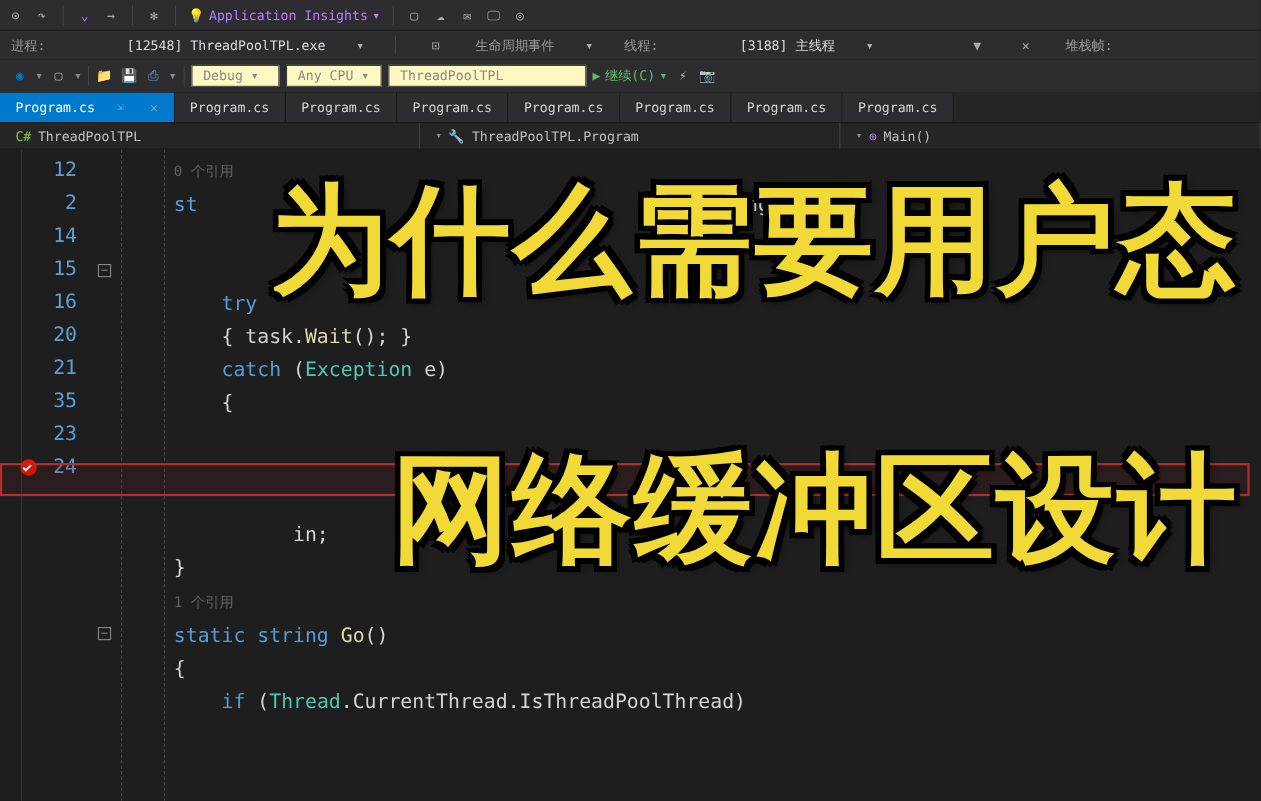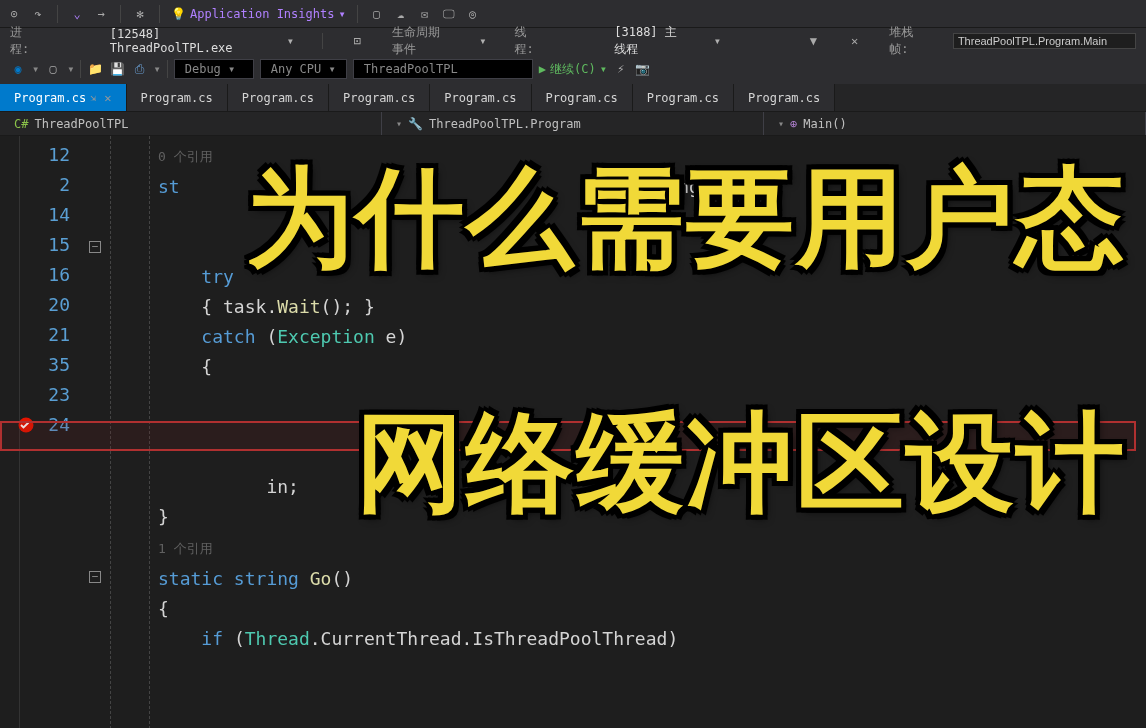--- a/index.html
+++ b/index.html
@@ -21,33 +21,33 @@
 .insights { color: #b080ff; display: flex; align-items: center; gap: 4px; }
 .insights .bulb { color: #e0c000; }
 .purple-chev { color: #b080ff; }
 
 .debug-row { display: flex; align-items: center; height: 26px; background: #2d2d30; padding: 0 10px; gap: 28px; font-size: 12px; color: #b0b0b0; }
 .debug-row .lbl { color: #999; }
 .debug-row .val { color: #ddd; margin-left: 46px; }
 .debug-row input.stack { background: #1e1e1e; border: 1px solid #444; color: #ccc; padding: 1px 4px; width: 220px; font-size: 11px; }
 
 .cmd-row { display: flex; align-items: center; height: 30px; background: #2d2d30; padding: 0 10px; gap: 6px; font-size: 12px; }
-.cmd-row .sel { background: #000000; border: 1px solid #3f3f46; padding: 2px 10px; color: #888; min-width: 80px; text-align: left; }
+.cmd-row .sel { background: #fef9c3; border: 1px solid #3f3f46; padding: 2px 10px; color: #888; min-width: 80px; text-align: left; }
 .cmd-row .green { color: #5fba5f; display: flex; align-items: center; gap: 4px; }
 .cmd-row .blue-ico { color: #007acc; }
 .cmd-row .fldr { color: #e8a33d; }
 
 .tabs {
   display: flex; height: 28px; background: #252526;
   border-bottom: 1px solid #1a1a1a; overflow: hidden;
 }
 .tab {
   display: flex; align-items: center; padding: 0 14px;
   background: #2d2d30; border-right: 1px solid #1a1a1a;
-  color: #d4d4d4; font-size: 12px; gap: 4px; white-space: nowrap; flex-shrink: 0;
+  color: #d4d4d4; font-size: 12px; gap: 20px; white-space: nowrap; flex-shrink: 0;
 }
 .tab.active { background: #007acc; color: #fff; }
 .tab .pin { color: #999; font-size: 10px; }
 .tab .x { color: #999; margin-left: 4px; }
 
 .context-row {
   display: flex; height: 24px; background: #252526;
   border-bottom: 1px solid #1a1a1a; font-size: 12px;
 }
 .context-row .cell {
@@ -135,21 +135,20 @@
   <span class="ico">⊡</span>
   <span class="lbl">生命周期事件</span>
   <span>▾</span>
   <span class="lbl">线程:</span>
   <span class="val">[3188] 主线程</span>
   <span>▾</span>
   <span style="flex:0 0 30px"></span>
   <span class="ico">▼</span>
   <span class="ico">✕</span>
   <span class="lbl">堆栈帧:</span>
-  <input class="stack" value="ThreadPoolTPL.Program.Main" style="">
 </div>
 
 <div class="cmd-row">
   <span class="ico blue-ico">◉</span>
   <span style="color:#888">▾</span>
   <span class="ico">▢</span>
   <span style="color:#888">▾</span>
   <span class="sep" style="width:1px;height:18px;background:#444"></span>
   <span class="ico fldr">📁</span>
   <span class="ico" style="color:#6a9fd4">💾</span>

